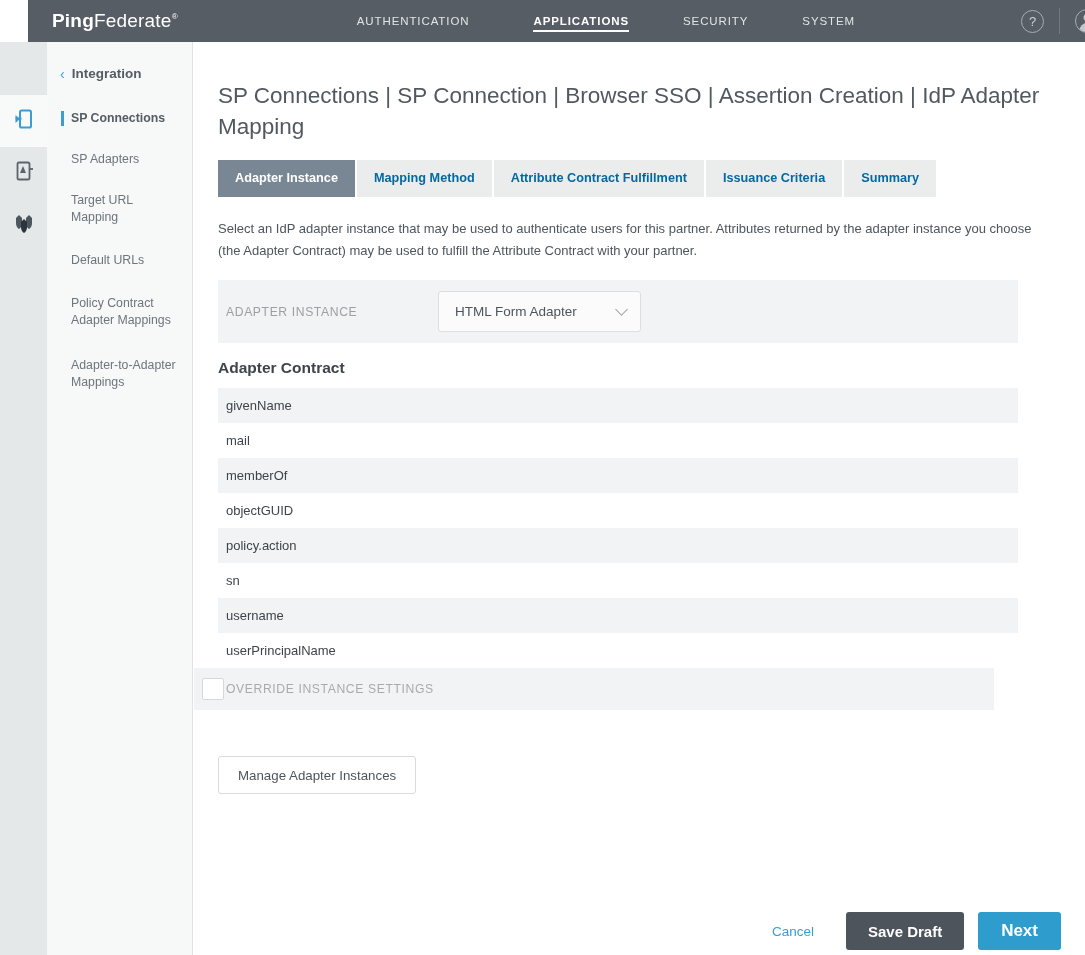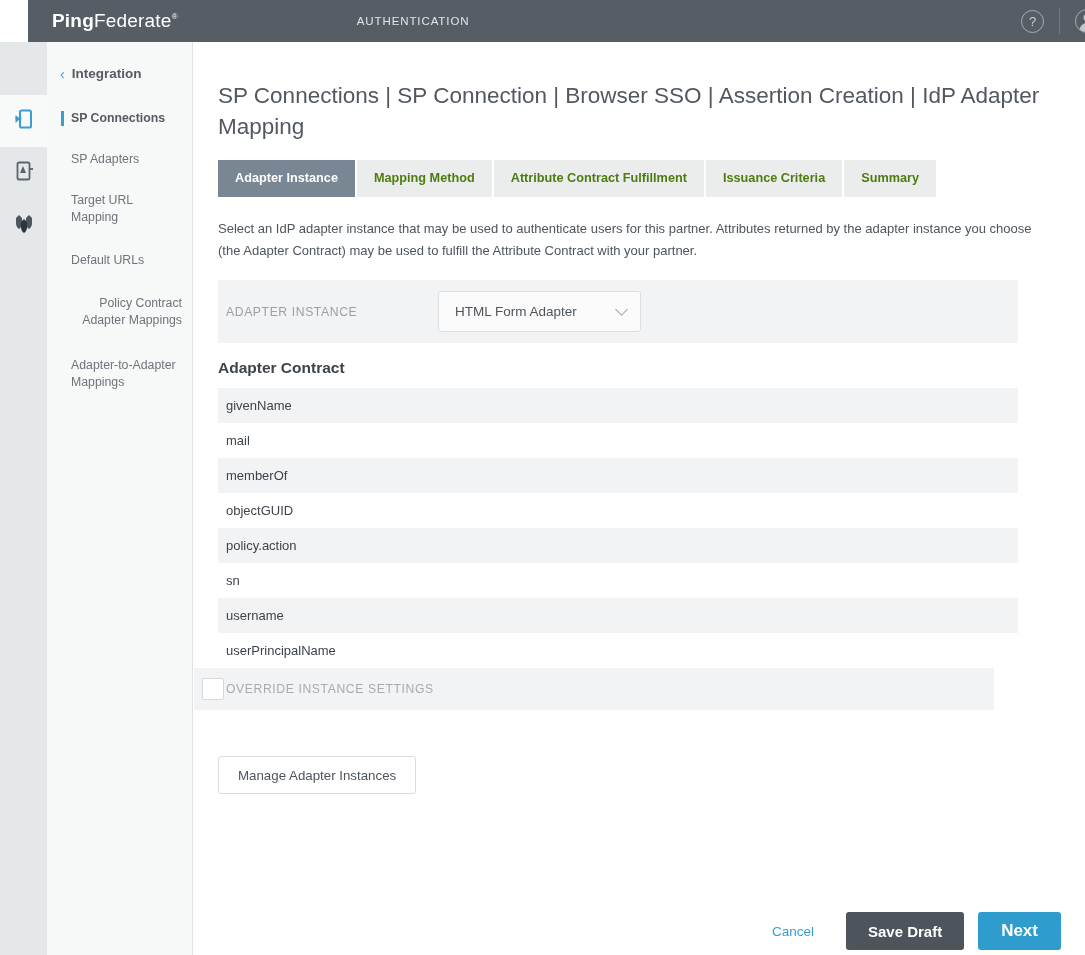--- a/index.html
+++ b/index.html
@@ -22,21 +22,21 @@
     font-size: 19px;
     color: #ffffff;
     letter-spacing: .2px;
     white-space: nowrap;
     position: relative;
   }
   .brand .b-ping { font-weight: bold; }
   .brand .b-fed { font-weight: normal; }
   .brand .b-reg { font-size: 8px; vertical-align: top; position: relative; top: 2px; }
 
-  .topnav { display: flex; align-items: center; margin-left: 112px; height: 42px; flex-direction: column; }
+  .topnav { display: flex; align-items: center; margin-left: 112px; height: 42px; }
   .topnav-item {
     color: #e2e5e7;
     font-size: 11.5px;
     letter-spacing: .9px;
     padding: 0 12px;
     height: 42px;
     line-height: 42px;
     cursor: pointer;
     position: relative;
     white-space: nowrap;
@@ -106,41 +106,41 @@
   }
   .side-item.active { color: #545c64; font-weight: bold; }
   .side-item.active::before {
     content: ""; position: absolute; left: 14px; top: 9px;
     width: 3px; height: 15px; background: #3b9dd2;
   }
   .si-1 { margin-top: 21px; }
   .si-2 { margin-top: 8px; }
   .si-3 { margin-top: 8px; }
   .si-4 { margin-top: 10px; }
-  .si-5 { margin-top: 10px; text-align: right; }
+  .si-5 { margin-top: 10px; }
   .si-6 { margin-top: 12px; }
 
   
   .main {
     position: absolute; top: 52px; left: 194px;
     width: 891px; height: 913px;
     background: #ffffff;
   }
   .page-title {
     margin: 28px 24px 0 24px;
     font-size: 22.5px; color: #515860; font-weight: normal;
     line-height: 31px;
     width: 825px;
   }
 
   
   .tabs { display: flex; margin: 18px 0 0 24px; }
   .tab {
     height: 37px; line-height: 37px;
-    background: #ebecec; color: #4d7c0f;
+    background: #ebecec; color: #0369a1;
     font-size: 12.7px; font-weight: bold;
     padding: 0 17px; margin-right: 2px;
     cursor: pointer; white-space: nowrap;
   }
   .tab.active { background: #798795; color: #ffffff; }
 
   .desc {
     margin: 21px 24px 0 24px;
     width: 826px;
     font-size: 13px; color: #4d555d; line-height: 22px;

